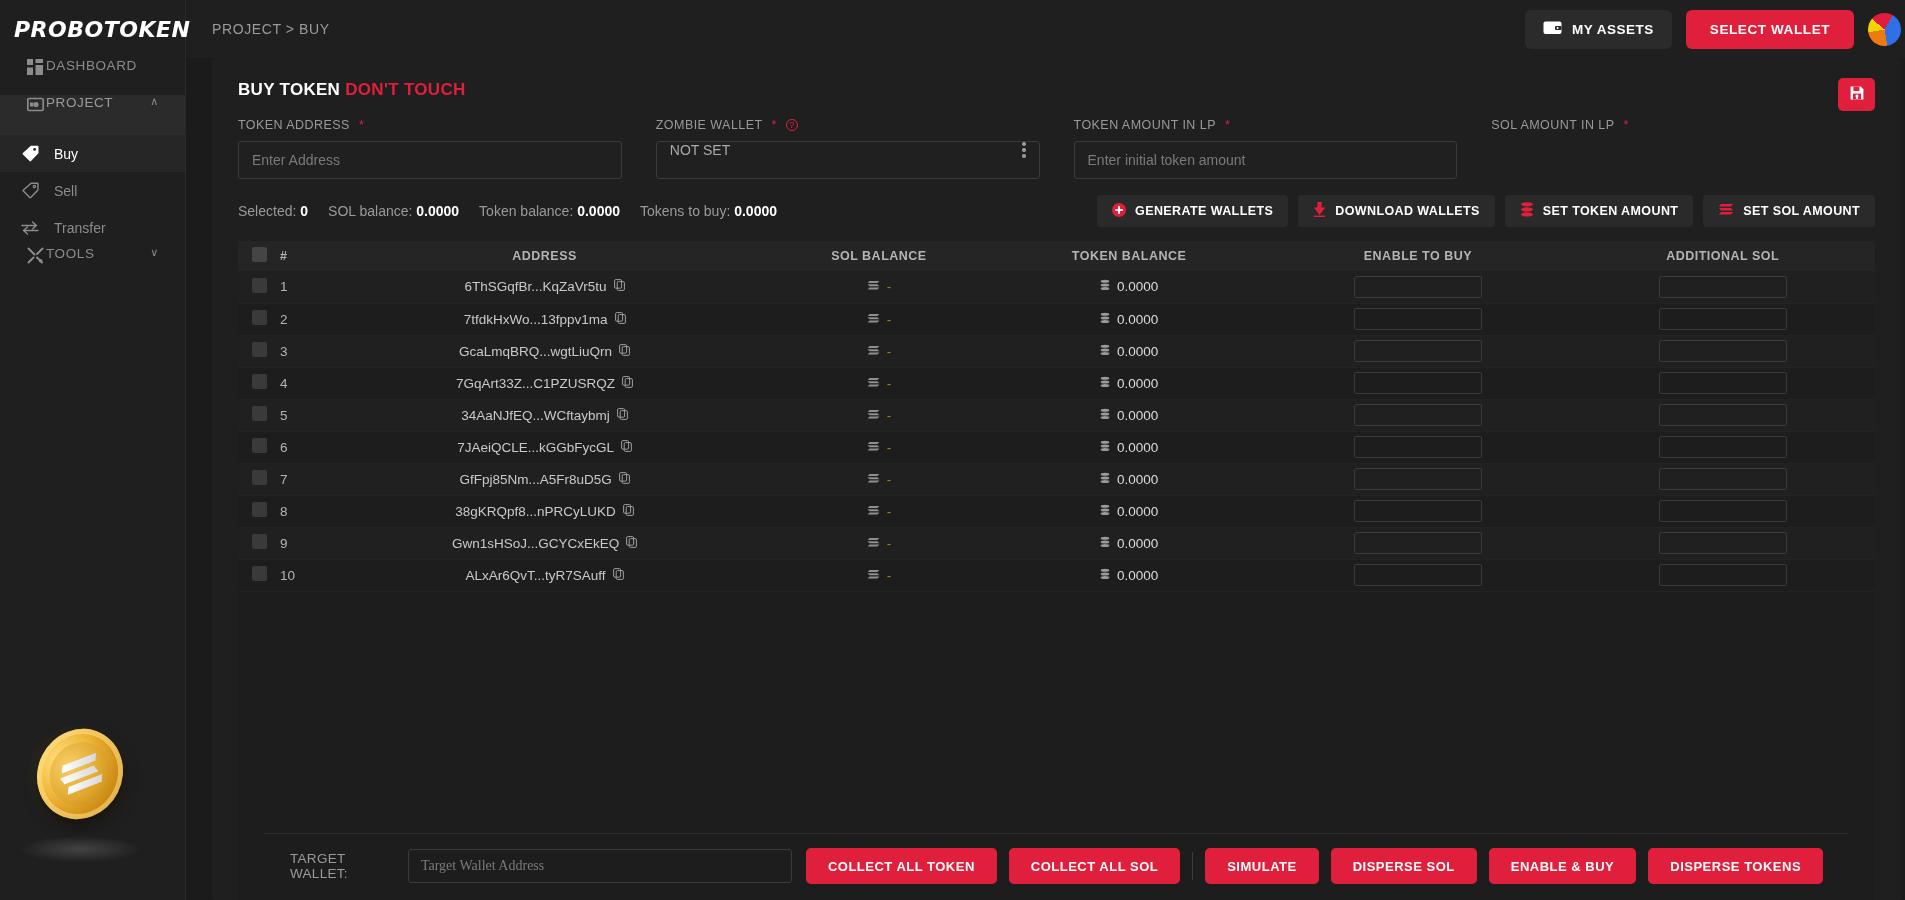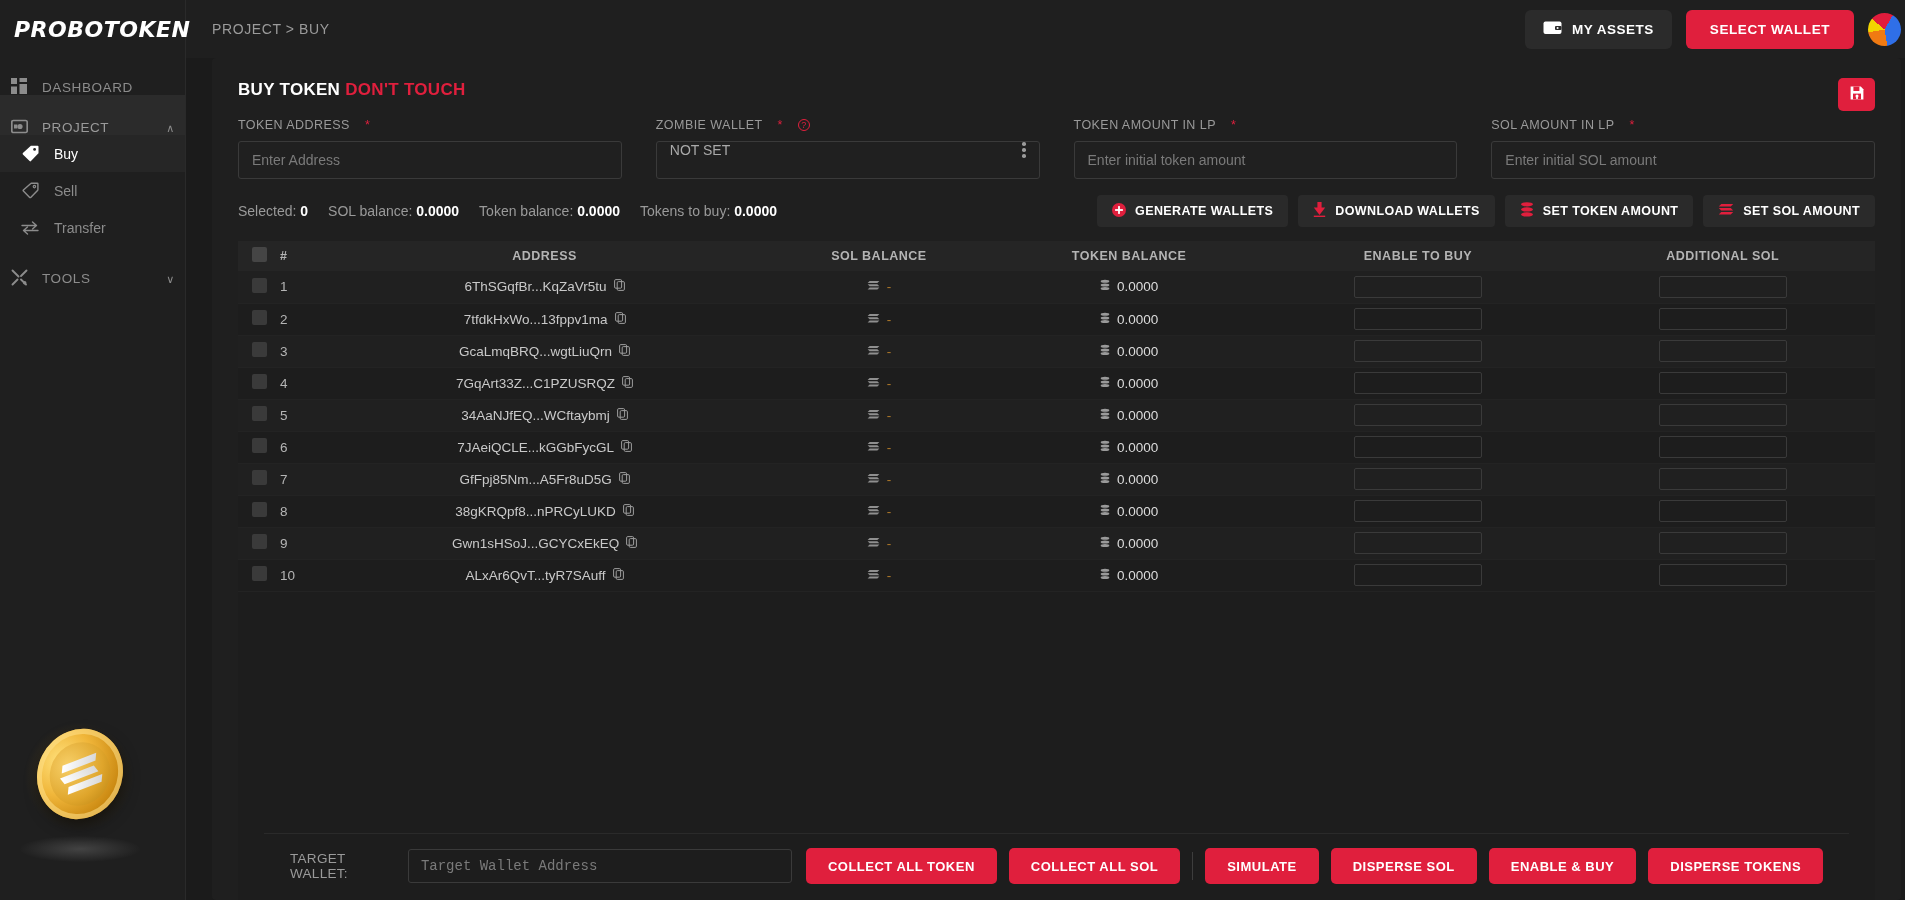--- a/index.html
+++ b/index.html
@@ -23,22 +23,22 @@
     height: 58px; display: flex; align-items: center;
     padding-left: 14px;
   }
   .logo-text {
     color: #fff; font-size: 22px; letter-spacing: .5px;
     font-style: italic; font-weight: 700;
     font-family: "DejaVu Sans", sans-serif;
     display:flex; align-items:baseline;
   }
   .nav-item {
-    display: flex; align-items: flex-end; gap: 14px;
-    height: 37px; padding: 0 10px;
+    display: flex; align-items: flex-start; gap: 2px;
+    height: 37px; padding: 0 26px;
     color: #8c8c8c; font-size: 13.5px; letter-spacing: .6px;
     cursor: pointer; position: relative;
   }
   .nav-item.section { height: 40px; }
   .nav-item.active-section { background: #2b2b2b; color: #9a9a9a; }
   .nav-item .ico { width: 18px; height: 18px; display:flex; align-items:center; justify-content:center; flex:0 0 18px;}
   .nav-item .chev { margin-left: auto; font-size: 11px; color:#8c8c8c;}
   .sub-item {
     display: flex; align-items: center; gap: 14px;
     height: 37px; padding: 0 14px 0 14px;
@@ -116,21 +116,21 @@
     position:absolute; right:26px; top:20px;
     width:37px;height:33px; border-radius:5px; background:#e01f3d;
     display:flex;align-items:center;justify-content:center; cursor:pointer; border:none;
   }
 
   .form-row { display:flex; gap:0; padding: 18px 26px 0 26px; }
   .field { flex:1; padding-right:34px; }
   .field:last-child { padding-right:0; }
   .field-label {
     color:#9a9a9a; font-size:12.5px; letter-spacing:.45px; margin-bottom:9px;
-    display:flex; align-items:center; gap:15px;
+    display:flex; align-items:center; gap:9px;
   }
   .req { color:#e01f3d; }
   .help-ico {
     width:12px;height:12px;border-radius:50%;border:1px solid #e01f3d;
     color:#e01f3d; font-size:9px; display:flex;align-items:center;justify-content:center;
     line-height:1;
   }
   .input {
     width:100%; height:38px; background:#202020; border:1px solid #3a3a3a;
     border-radius:3px; color:#d6d6d6; font-size:14px; padding:0 13px;
@@ -187,21 +187,21 @@
 
   
   .footer {
     display:flex; align-items:center; gap:14px;
     padding: 14px 26px 16px 26px; border-top:1px solid #2a2a2a; margin:14px 26px 0 26px;
     border-left:0;border-right:0;border-bottom:0;
   }
   .tw-label { color:#9a9a9a; font-size:13.5px; letter-spacing:.3px; }
   .tw-input {
     width:430px;height:34px;background:transparent;border:1px solid #3a3a3a;border-radius:3px;
-    color:#cfcfcf;font-size:14px;padding:0 12px;outline:none;font-family:Liberation Mono, monospace;
+    color:#cfcfcf;font-size:14px;padding:0 12px;outline:none;font-family:Liberation Serif, serif;
   }
   .tw-input::placeholder{ color:#7a7a7a; }
   .footer-btns { margin-left:auto; display:flex; align-items:center; gap:12px; }
   .rbtn {
     background:#e01f3d; color:#fff; border:none; border-radius:5px;
     height:36px; padding:0 22px; font-size:13px; font-weight:700; letter-spacing:.5px;
     cursor:pointer; font-family:"Liberation Sans",sans-serif; white-space:nowrap;
   }
   .vdiv { width:1px; height:28px; background:#3d3d3d; }
 </style>
@@ -363,21 +363,20 @@
             <span class="req">*</span>
           </div>
           <input class="input" type="text" placeholder="Enter initial token amount" style="">
         </div>
 
         <div class="field">
           <div class="field-label">
             <span>SOL AMOUNT IN LP</span>
             <span class="req">*</span>
           </div>
-          <input class="input" type="text" placeholder="Enter initial SOL amount" style="">
         </div>
       </div>
 
       <div class="stats-row">
         <div class="stats">
           <span><span>Selected:</span> <b>0</b></span>
           <span><span>SOL balance:</span> <b>0.0000</b></span>
           <span><span>Token balance:</span> <b>0.0000</b></span>
           <span><span>Tokens to buy:</span> <b>0.0000</b></span>
         </div>

